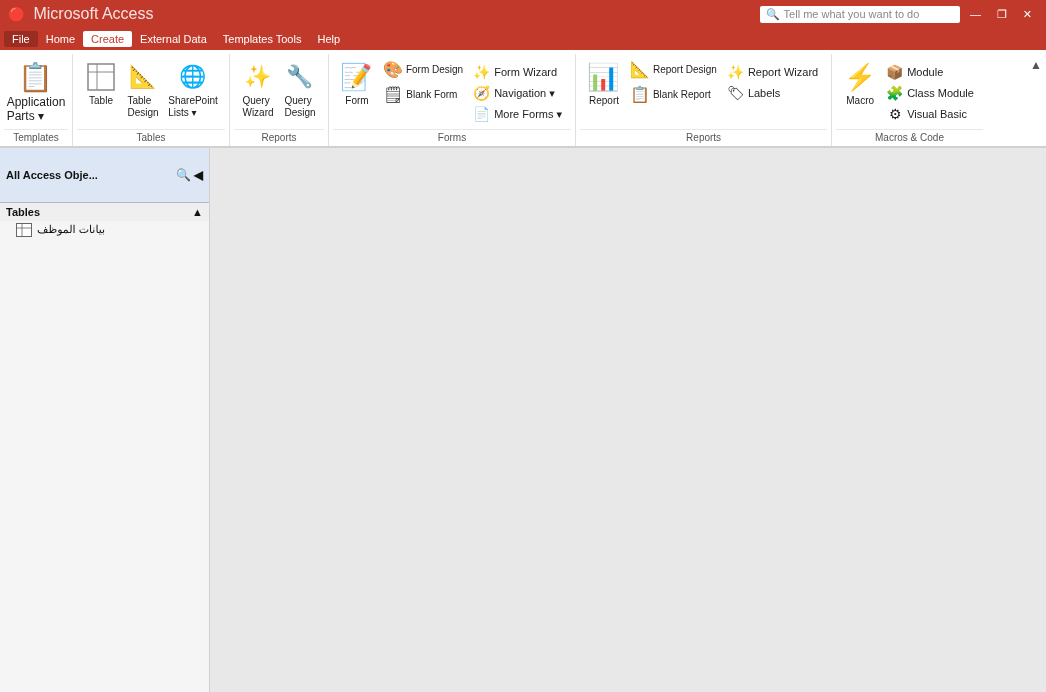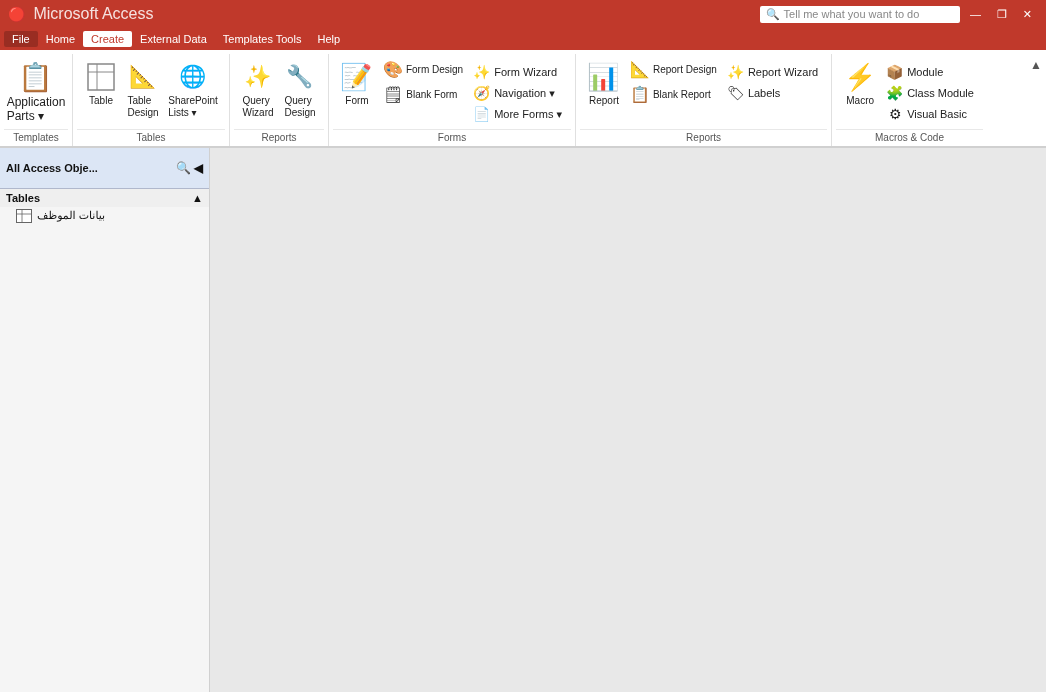--- a/index.html
+++ b/index.html
@@ -159,21 +159,21 @@
       background: #f5f5f5;
       border-right: 1px solid #d0d0d0;
       display: flex;
       flex-direction: column;
     }
     .sidebar-header {
       display: flex;
       align-items: center;
       justify-content: space-between;
       background: #dce6f5;
-      padding: 13px 6px;
+      padding: 20px 6px;
       font-size: 11px;
       font-weight: 600;
       color: #111;
       border-bottom: 1px solid #b0b8cc;
     }
     .sidebar-header-icons {
       display: flex;
       gap: 2px;
     }
     .sidebar-section-header {

